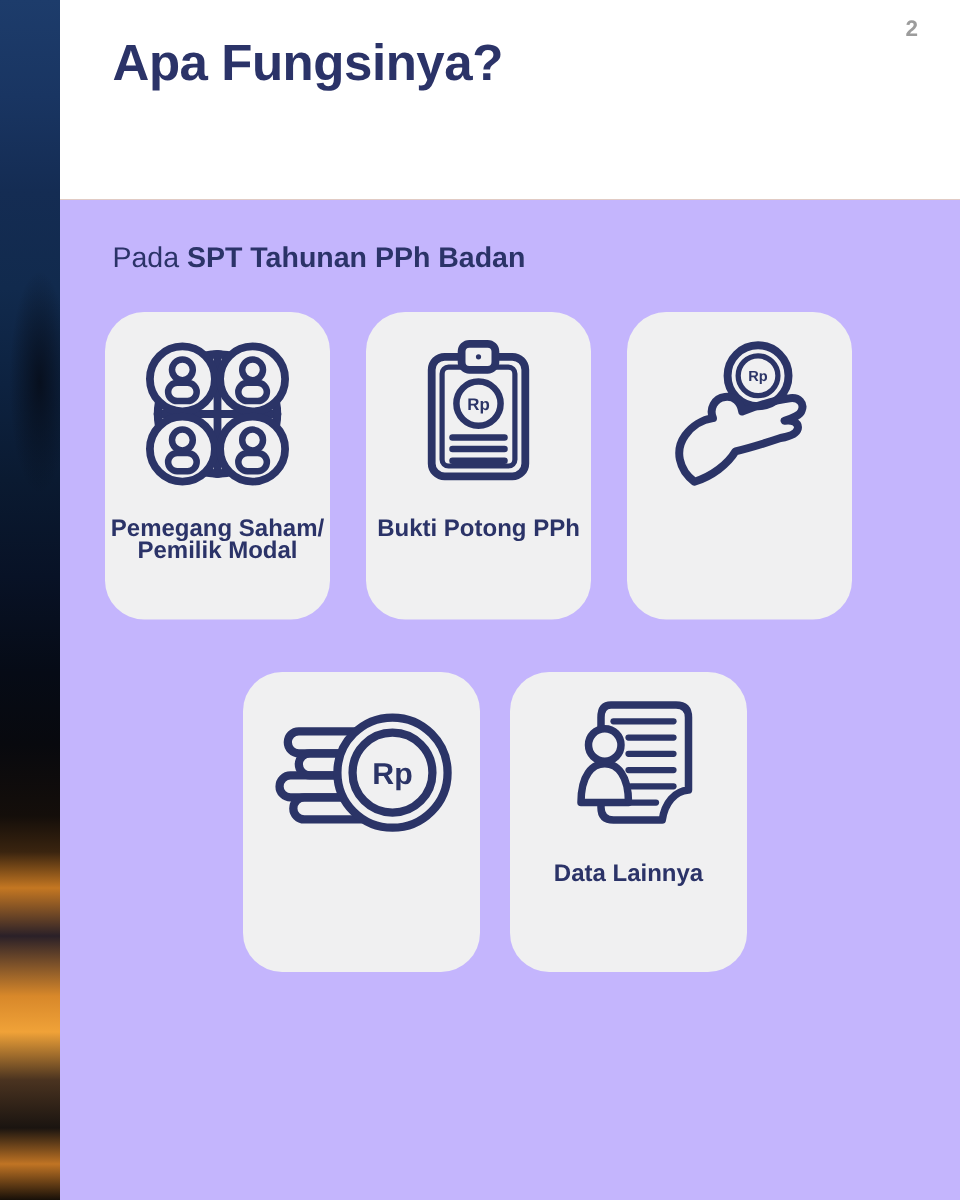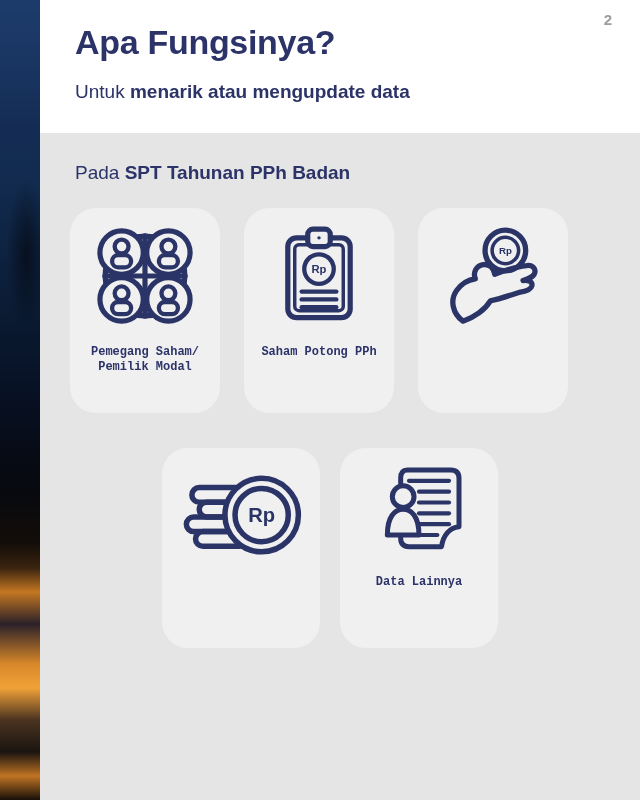--- a/index.html
+++ b/index.html
@@ -33,21 +33,21 @@
     position:absolute;left:35px;top:80px;
     font-size:19px;line-height:24px;color:#2b3368;
   }
   .page-subtitle .reg{font-weight:normal;}
   .page-subtitle .bold{font-weight:bold;}
   .page-number{
     position:absolute;top:11px;right:28px;
     font-size:15px;font-weight:bold;color:#9c9c9c;
   }
   .content-section{
-    position:absolute;left:40px;top:133px;width:600px;height:667px;background:#e5e5e5;
+    position:absolute;left:40px;top:133px;width:600px;height:667px;background:#c4b5fd;
   }
   .section-heading{
     position:absolute;left:35px;top:28px;
     font-size:19px;line-height:23px;color:#2b3368;
   }
   .section-heading .reg{font-weight:normal;}
   .section-heading .bold{font-weight:bold;}
   .card{
     position:absolute;background:#f0f0f1;border-radius:26px;
     display:flex;flex-direction:column;align-items:center;
@@ -60,39 +60,36 @@
   .c4{left:122px;}
   .c5{left:300px;}
   .icon-box{
     display:flex;align-items:flex-start;justify-content:center;
   }
   .r1 .icon-box{margin-top:16px;height:118px;}
   .r2 .icon-box{margin-top:12px;height:112px;}
   .card-label{
     margin-top:3px;padding:0 2px;
     white-space:pre-line;text-align:center;
-    font-size:12px;line-height:15px;font-weight:bold;color:#2b3368;font-family:Liberation Mono, monospace;
+    font-size:16px;line-height:15px;font-weight:bold;color:#2b3368;
   }
   svg{display:block;}
   .stk{fill:none;stroke:#2b3467;stroke-width:6;stroke-linecap:round;stroke-linejoin:round;}
   .stk5{fill:none;stroke:#2b3467;stroke-width:5;stroke-linecap:round;stroke-linejoin:round;}
   .stk4{fill:none;stroke:#2b3467;stroke-width:4;stroke-linecap:round;stroke-linejoin:round;}
   .fillbg{fill:#f0f0f1;}
   .rp-text{fill:#2b3467;font-family:"Liberation Sans",sans-serif;font-weight:bold;text-anchor:middle;}
 </style>
 </head>
 <body>
 
 <div class="photo-strip"></div>
 
 <div class="header-card">
   <div class="page-title">Apa Fungsinya?</div>
-  <div class="page-subtitle">
-    <span class="reg">Untuk </span><span class="bold">menarik atau mengupdate data</span>
-  </div>
   <div class="page-number">2</div>
 </div>
 
 <div class="content-section">
   <div class="section-heading">
     <span class="reg">Pada </span><span class="bold">SPT Tahunan PPh Badan</span>
   </div>
 
   <div class="card r1 c1">
     <div class="icon-box">
@@ -135,21 +132,21 @@
         <rect class="stk4" x="32" y="24" width="56" height="76" rx="5"></rect>
         <rect class="stk fillbg" x="47" y="6" width="26" height="20" rx="6"></rect>
         <circle cx="60" cy="16" r="2" fill="#2b3467"></circle>
         <circle class="stk5" cx="60" cy="52" r="17"></circle>
         <text class="rp-text" x="60" y="57" font-size="13">Rp</text>
         <line class="stk5" x1="40" y1="78" x2="80" y2="78"></line>
         <line class="stk5" x1="40" y1="87" x2="80" y2="87"></line>
         <line class="stk5" x1="40" y1="96" x2="80" y2="96"></line>
       </svg>
     </div>
-    <div class="card-label">Saham Potong PPh</div>
+    <div class="card-label">Bukti Potong PPh</div>
   </div>
 
   <div class="card r1 c3">
     <div class="icon-box">
       <svg width="106" height="106" viewBox="0 0 120 120">
         <circle class="stk" cx="74" cy="30" r="23"></circle>
         <circle class="stk4" cx="74" cy="30" r="15"></circle>
         <text class="rp-text" x="74" y="34" font-size="11">Rp</text>
         <path class="stk" d="M26 110 C14 101 11 86 19 75 C24 68 32 63 40 62 C37 55 41 47 49 46 C56 45 61 50 62 57 C75 52 89 48 98 47 C105 46 109 51 107 56 C106 60 100 62 94 64 C99 63 105 65 104 70 C103 74 97 76 91 77 C79 81 66 85 57 87 C51 97 39 106 26 110 Z"></path>
       </svg>

